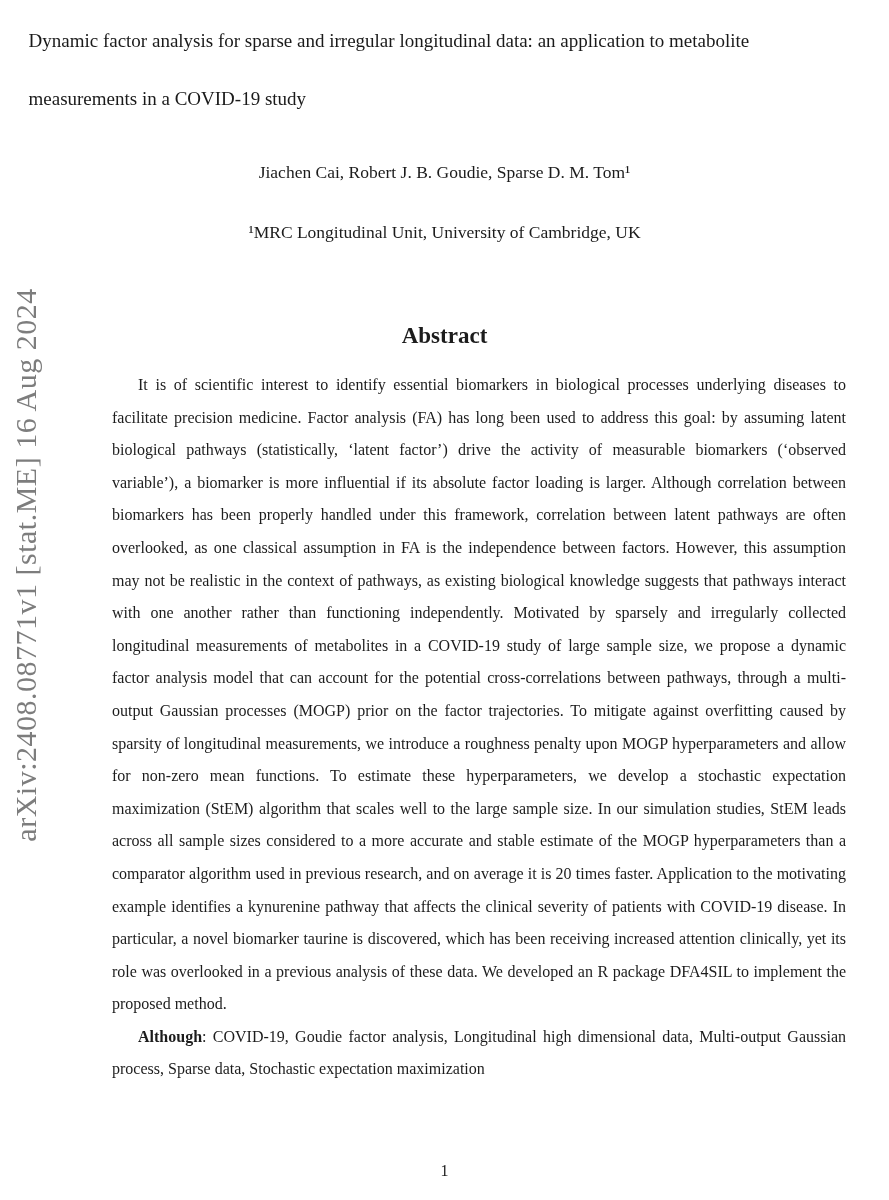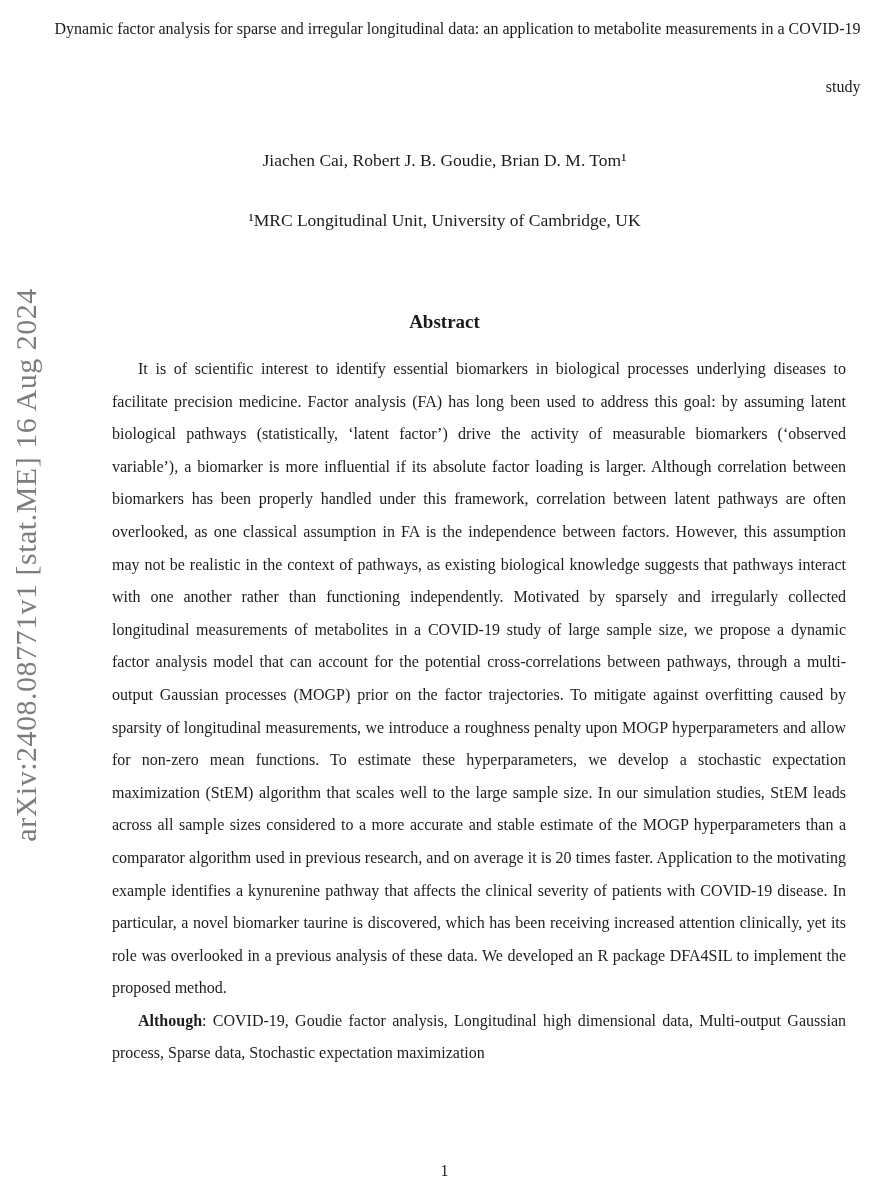--- a/index.html
+++ b/index.html
@@ -24,41 +24,41 @@
     top: 565px;
     left: 26px;
     transform: translate(-50%, -50%) rotate(-90deg);
     white-space: nowrap;
     font-size: 30px;
     color: #7d7d7d;
     letter-spacing: 0.5px;
   }
   .title {
     margin: 0 auto;
-    padding-top: 0px;
+    padding-top: 12px;
     width: 832px;
-    text-align: right;
-    font-size: 16px;
+    text-align: left;
+    font-size: 19px;
     line-height: 58px;
     color: #1a1a1a;
   }
   .authors {
     text-align: center;
     font-size: 17.5px;
     margin-top: 34px;
   }
   .affiliation {
     text-align: center;
     font-size: 17.5px;
     margin-top: 39px;
   }
   .abstract-heading {
     text-align: center;
     font-weight: bold;
-    font-size: 19px;
+    font-size: 23px;
     margin-top: 80px;
   }
   .abstract-body {
     width: 734px;
     margin: 20px 43px 0 112px;
     font-size: 16px;
     line-height: 32.6px;
     text-align: justify;
   }
   .abstract-body p {
@@ -79,21 +79,21 @@
 </style>
 </head>
 <body>
 
 <div class="page">
 
   <div class="arxiv-watermark">arXiv:2408.08771v1 [stat.ME] 16 Aug 2024</div>
 
   <h1 class="title" style="font-weight: normal;">Dynamic factor analysis for sparse and irregular longitudinal data: an application to metabolite measurements in a COVID-19 study</h1>
 
-  <div class="authors">Jiachen Cai, Robert J. B. Goudie, Brian D. M. Tom¹</div>
+  <div class="authors">Jiachen Cai, Robert J. B. Goudie, Sparse D. M. Tom¹</div>
 
   <div class="affiliation">¹MRC Longitudinal Unit, University of Cambridge, UK</div>
 
   <div class="abstract-heading">Abstract</div>
 
   <div class="abstract-body">
     <p>It is of scientific interest to identify essential biomarkers in biological processes underlying diseases to facilitate precision medicine. Factor analysis (FA) has long been used to address this goal: by assuming latent biological pathways (statistically, ‘latent factor’) drive the activity of measurable biomarkers (‘observed variable’), a biomarker is more influential if its absolute factor loading is larger. Although correlation between biomarkers has been properly handled under this framework, correlation between latent pathways are often overlooked, as one classical assumption in FA is the independence between factors. However, this assumption may not be realistic in the context of pathways, as existing biological knowledge suggests that pathways interact with one another rather than functioning independently. Motivated by sparsely and irregularly collected longitudinal measurements of metabolites in a COVID-19 study of large sample size, we propose a dynamic factor analysis model that can account for the potential cross-correlations between pathways, through a multi-output Gaussian processes (MOGP) prior on the factor trajectories. To mitigate against overfitting caused by sparsity of longitudinal measurements, we introduce a roughness penalty upon MOGP hyperparameters and allow for non-zero mean functions. To estimate these hyperparameters, we develop a stochastic expectation maximization (StEM) algorithm that scales well to the large sample size. In our simulation studies, StEM leads across all sample sizes considered to a more accurate and stable estimate of the MOGP hyperparameters than a comparator algorithm used in previous research, and on average it is 20 times faster. Application to the motivating example identifies a kynurenine pathway that affects the clinical severity of patients with COVID-19 disease. In particular, a novel biomarker taurine is discovered, which has been receiving increased attention clinically, yet its role was overlooked in a previous analysis of these data. We developed an R package DFA4SIL to implement the proposed method.</p>
     <p>
       <span class="keywords-label">Although</span><span>: COVID-19, Goudie factor analysis, Longitudinal high dimensional data, Multi-output Gaussian process, Sparse data, Stochastic expectation maximization</span>
     </p>

